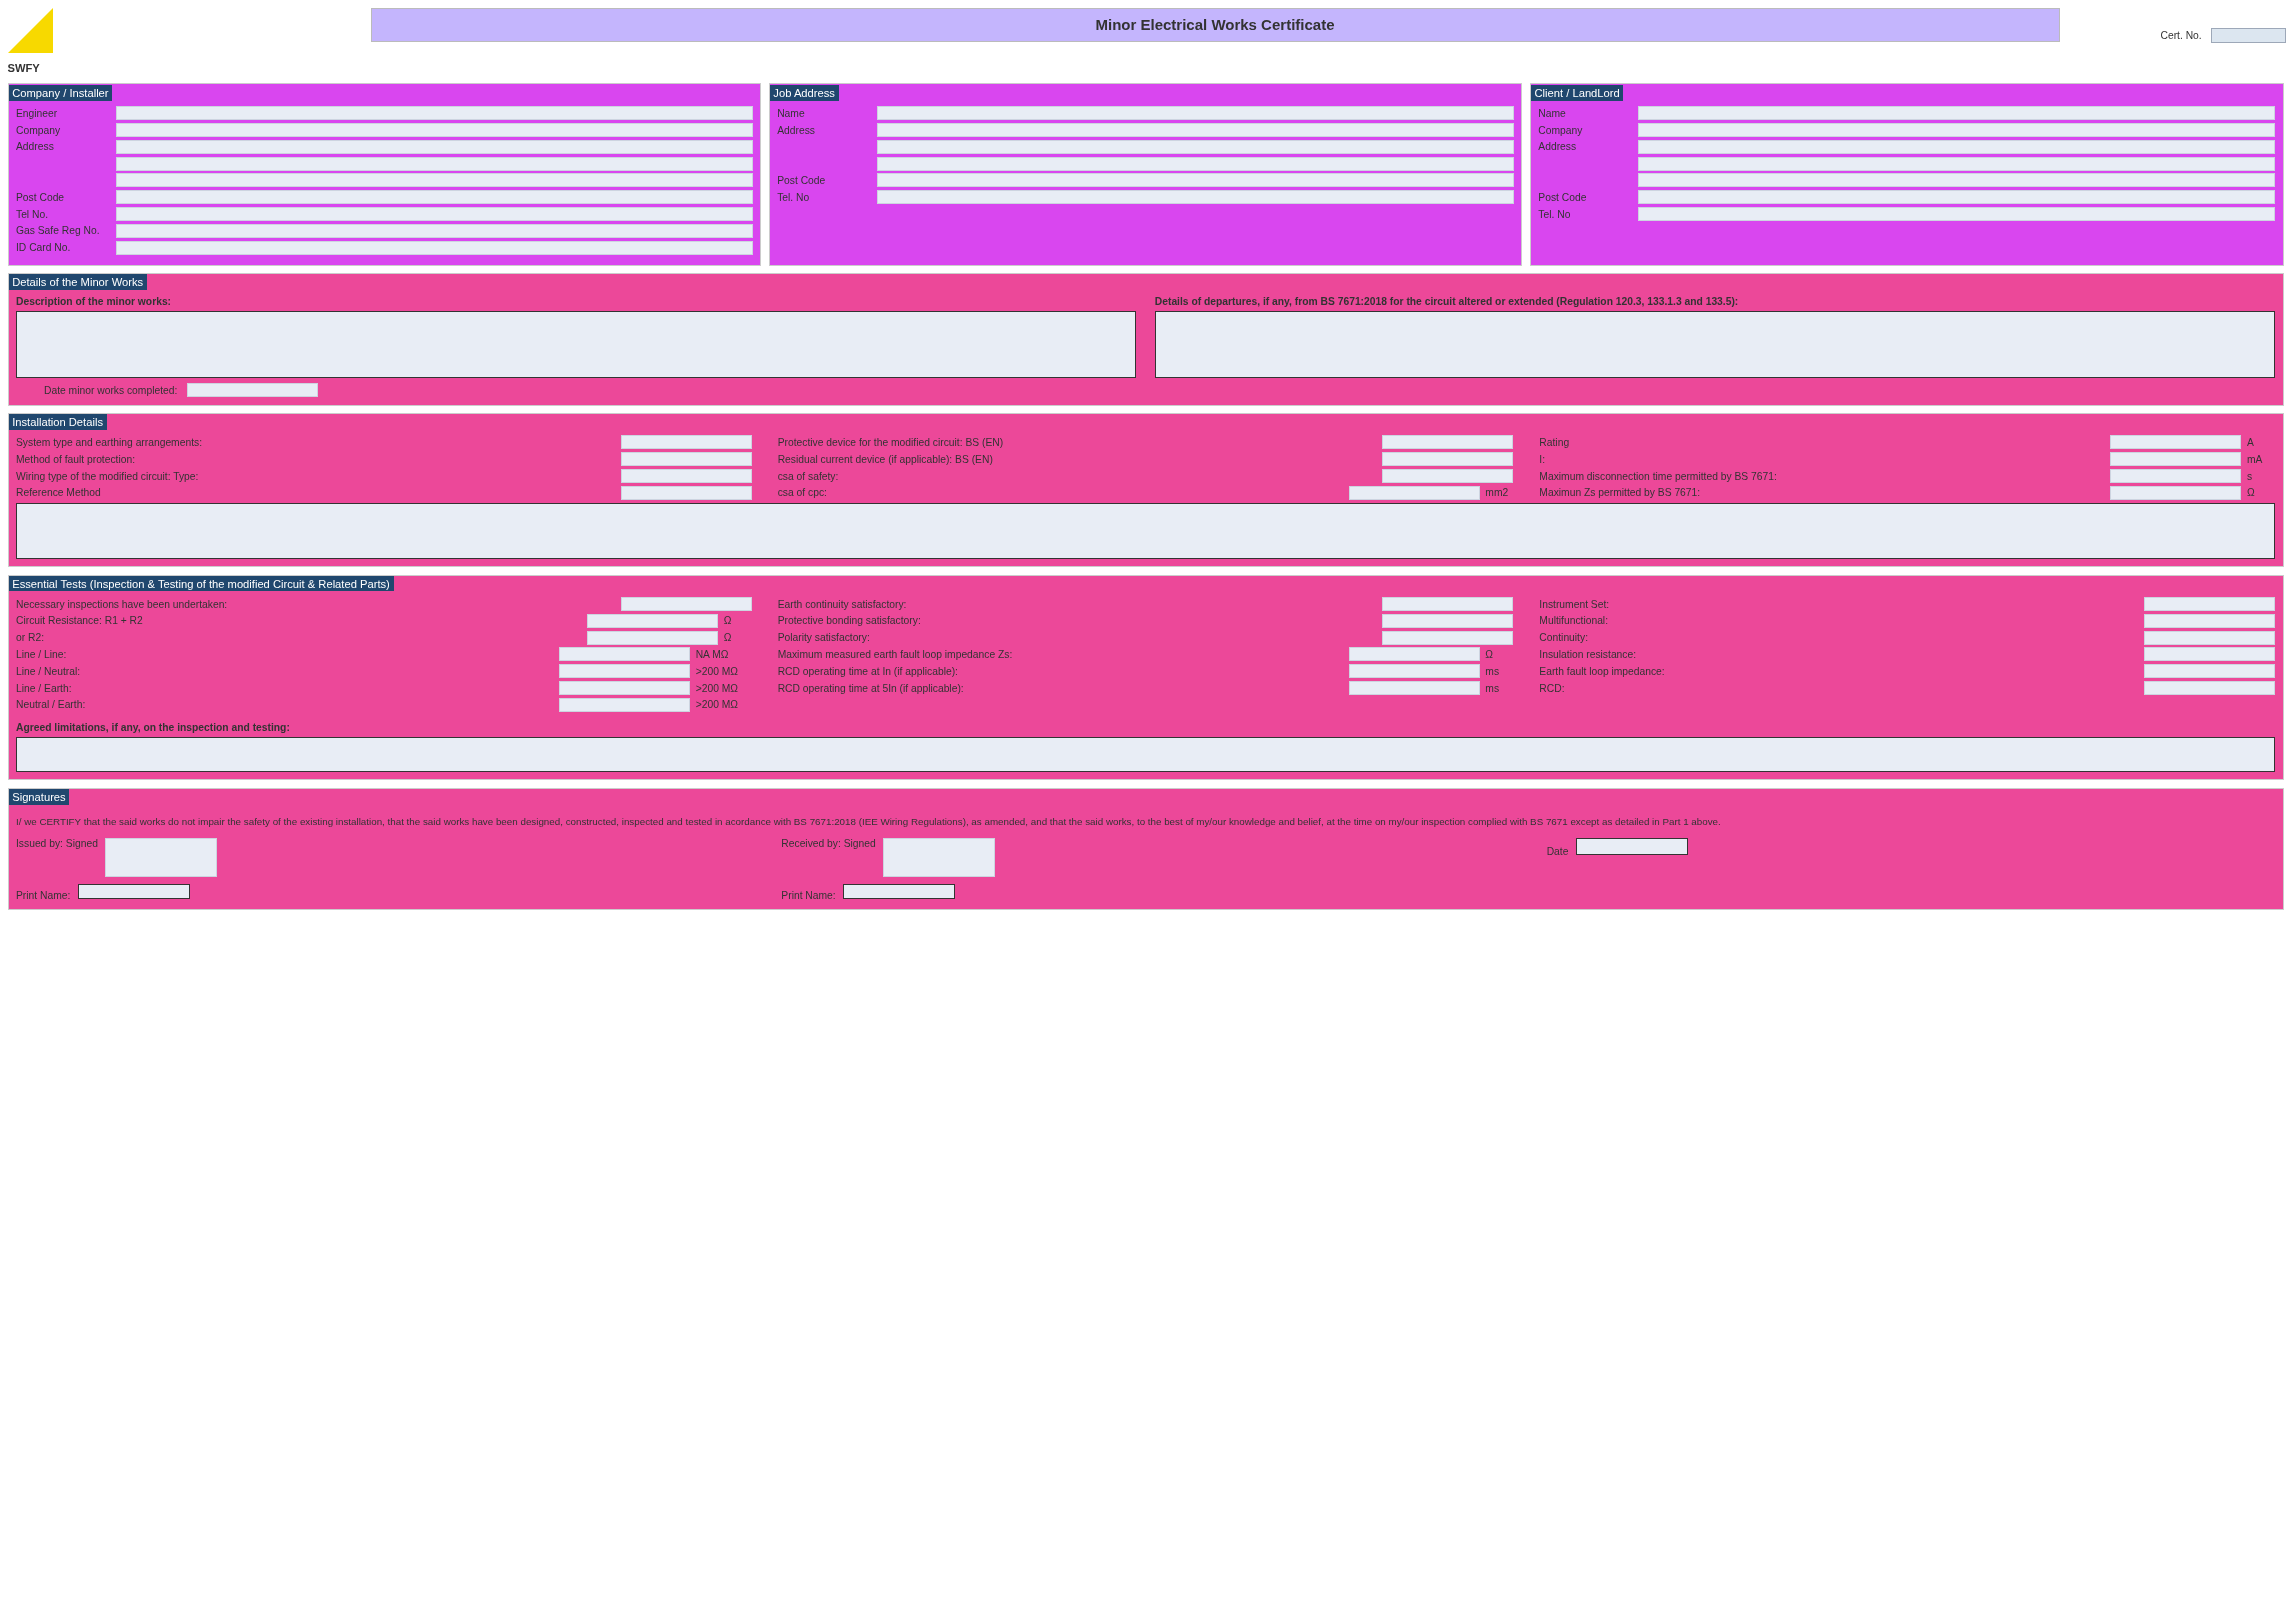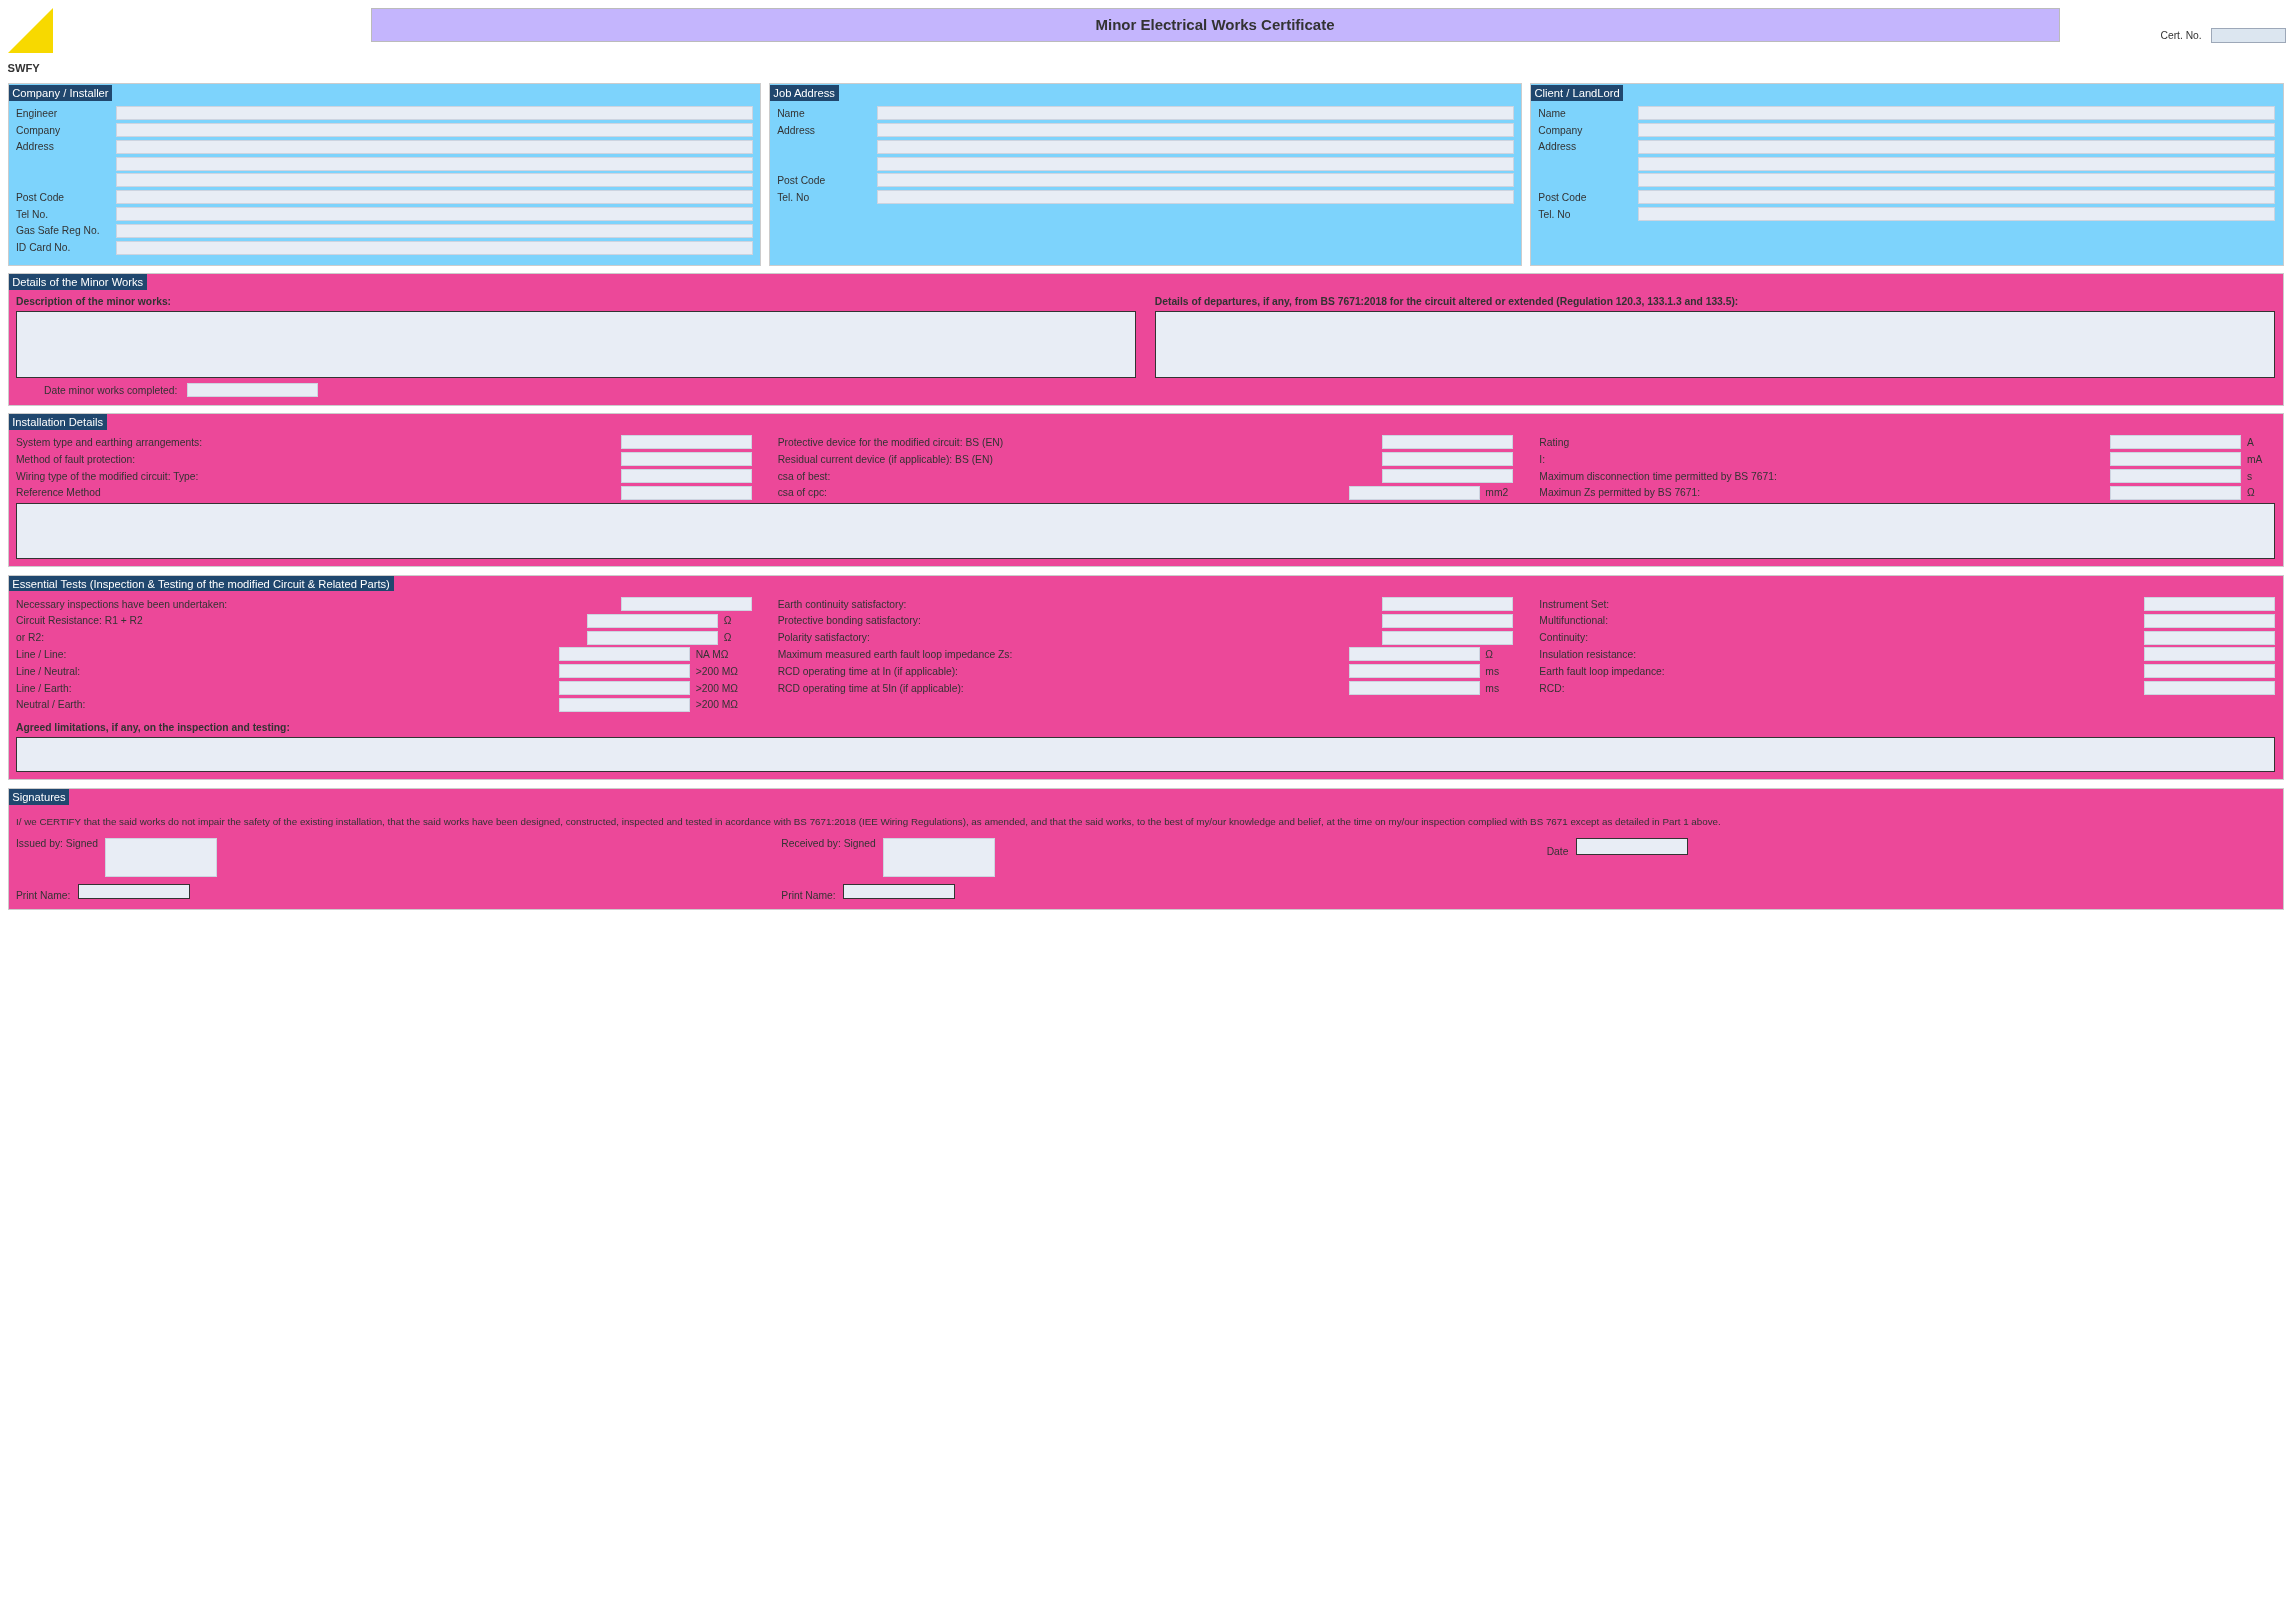--- a/index.html
+++ b/index.html
@@ -6,21 +6,21 @@
 body { font-family: Verdana, Arial, sans-serif; font-size: 10.3px; color: #333; background: #fff; padding: 7.5px; }
 .header-row { display: flex; align-items: flex-start; margin-bottom: 9.3px; }
 .logo-block { width: 65px; flex-shrink: 0; }
 .logo-triangle { width: 0; height: 0; border-left: 45px solid transparent; border-bottom: 45px solid #f7d900; position: relative; }
 .logo-swfy { font-size: 11.2px; font-weight: bold; margin-top: 9.3px; margin-left: 0; }
 .title-bar { flex: 1; background: #c4b5fd; border: 0.9px solid #bbb; text-align: center; padding: 7.5px; margin: 0 224px 0 298px; }
 .title-bar h1 { font-size: 15px; font-weight: bold; }
 .certno { position: absolute; right: 5px; top: 28px; display: flex; align-items: center; gap: 9.3px; }
 .certno-input { width: 75px; height: 15px; background: #dce6f0; border: 0.9px solid #9da8b8; }
 .top-panels { display: flex; gap: 7.5px; margin-bottom: 7.5px; }
-.panel { background: #7dd3fc; border: 0.9px solid #ccc; flex: 1; padding: 3.7px 7.5px 7.5px 7.5px; }
+.panel { background: #d946ef; border: 0.9px solid #ccc; flex: 1; padding: 3.7px 7.5px 7.5px 7.5px; }
 .section-title { background: #20476e; color: #fff; font-size: 11.2px; padding: 1.9px 3.7px; display: inline-block; margin: -3.7px -7.5px 5.6px -7.5px; }
 .full-section { background: #ec4899; border: 0.9px solid #ccc; margin-bottom: 7.5px; padding: 0 0 7.5px 0; }
 .full-section > .section-title { margin: 0 0 5.6px 0; }
 .full-section-inner { padding: 0 7.5px; }
 .field-row { display: flex; align-items: center; margin-bottom: 2.8px; }
 .field-label { width: 100px; flex-shrink: 0; font-size: 10.3px; }
 .field-input { flex: 1; height: 14px; background: #e8edf5; border: 0.9px solid #cdd4e0; }
 .two-col { display: flex; gap: 18.6px; }
 .col { flex: 1; }
 .sub-label { font-weight: bold; font-size: 10.3px; margin-bottom: 3.7px; }
@@ -213,21 +213,21 @@
       <div class="install-col">
         <div class="install-row">
             <div class="install-label">Protective device for the modified circuit: BS (EN)</div>
             <div class="install-input"></div>
           </div>
         <div class="install-row">
             <div class="install-label">Residual current device (if applicable): BS (EN)</div>
             <div class="install-input"></div>
           </div>
         <div class="install-row">
-            <div class="install-label">csa of best:</div>
+            <div class="install-label">csa of safety:</div>
             <div class="install-input"></div>
           </div>
         <div class="install-row">
             <div class="install-label">csa of cpc:</div>
             <div class="install-input"></div>
             <div class="unit-suffix">mm2</div>
           </div>
       </div>
       <div class="install-col">
         <div class="install-row">

